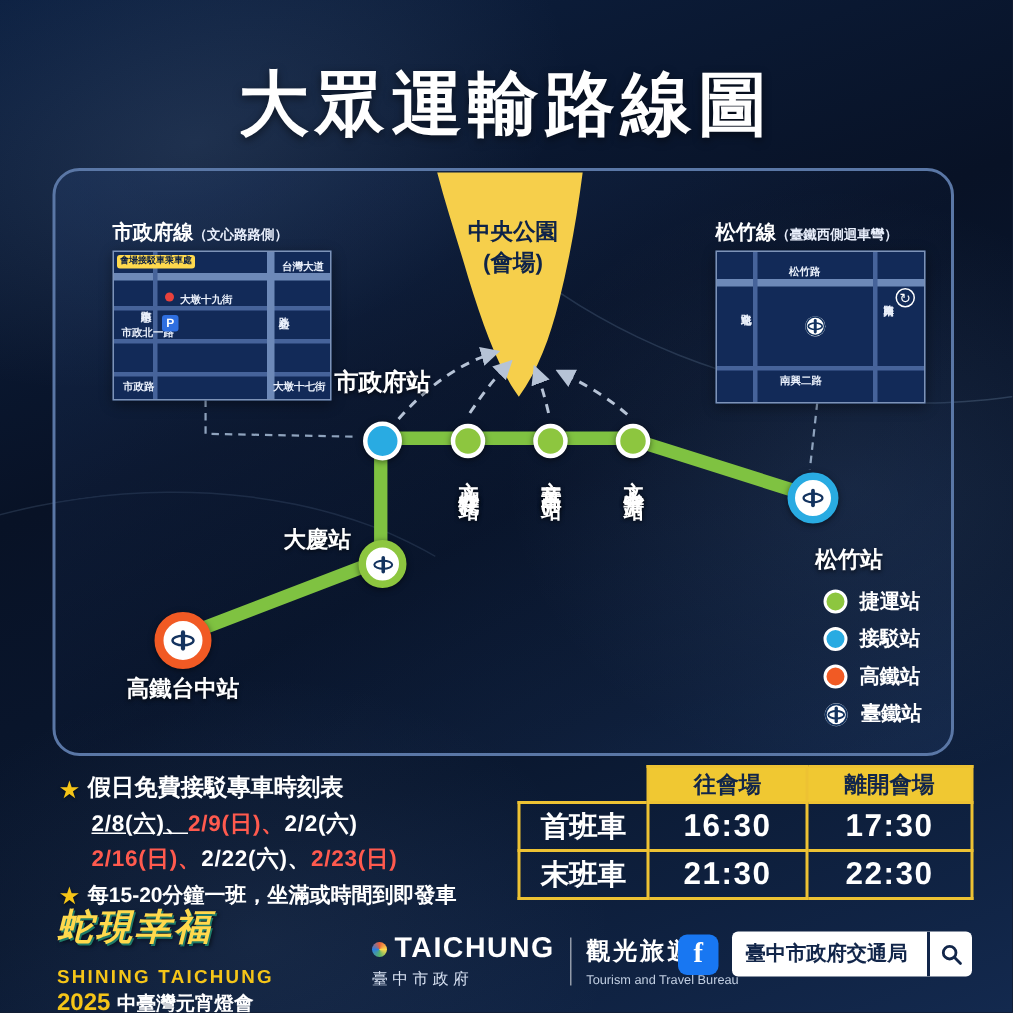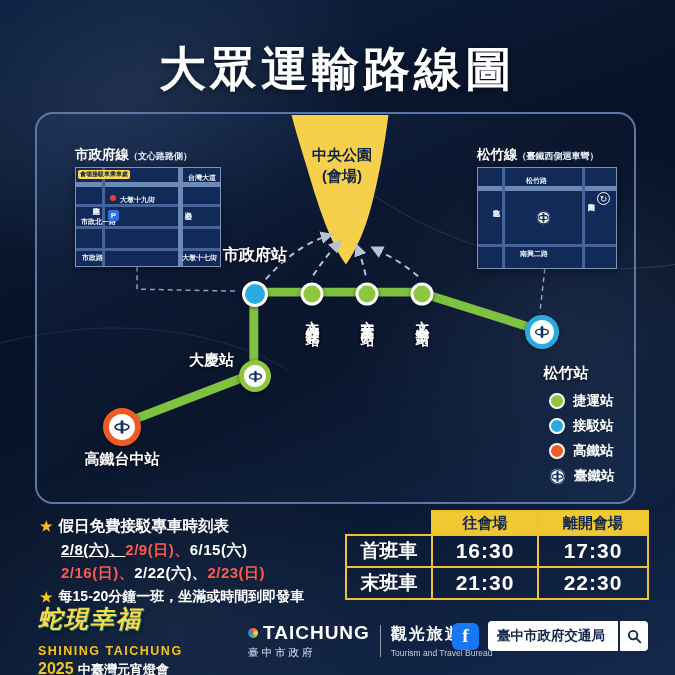--- a/index.html
+++ b/index.html
@@ -242,21 +242,21 @@
         <span class="legend-label">臺鐵站</span>
       </div>
     </div>
   </div>
 
   <div class="notes">
     <div class="note-line">
       <span class="star">★</span>
       <span>假日免費接駁專車時刻表</span>
     </div>
-    <div class="note-dates"><span style="color: rgb(255, 255, 255); text-decoration: underline;">2/8(六)、</span><span style="color: rgb(255, 90, 78);">2/9(日)、</span><span style="color: rgb(255, 255, 255);">6/15(六)</span></div>
+    <div class="note-dates"><span style="color: rgb(255, 255, 255); text-decoration: underline;">2/8(六)、</span><span style="color: rgb(255, 90, 78);">2/9(日)、</span><span style="color: rgb(255, 255, 255);">2/2(六)</span></div>
     <div class="note-dates"><span style="color: rgb(255, 90, 78);">2/16(日)、</span><span style="color: rgb(255, 255, 255);">2/22(六)、</span><span style="color: rgb(255, 90, 78);">2/23(日)</span></div>
     <div class="note-line freq">
       <span class="star">★</span>
       <span>每15-20分鐘一班，坐滿或時間到即發車</span>
     </div>
   </div>
 
   <table class="timetable">
     <colgroup>
         <col style="width:86px">

